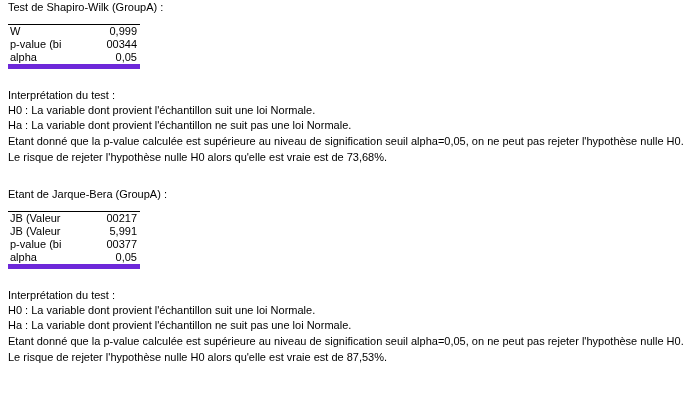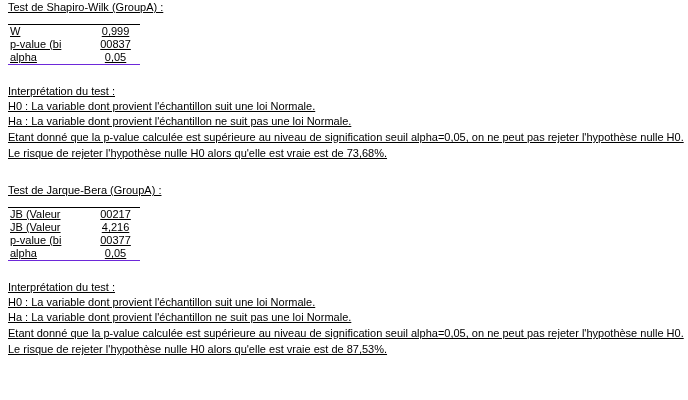--- a/index.html
+++ b/index.html
@@ -14,21 +14,20 @@
     font-size: 11px;
     color: #000000;
     overflow: hidden;
   }
   .page {
     position: relative;
     width: 688px;
     height: 400px;
     padding: 0;
     box-sizing: border-box;
-    text-decoration: underline;
   }
   .section {
     padding-left: 8px;
   }
   .section-title {
     font-size: 11px;
     line-height: 14px;
     margin-bottom: 10px;
   }
   table.stats {
@@ -41,28 +40,28 @@
     padding: 0px 3px 0px 2px;
     line-height: 13px;
     height: 13px;
     vertical-align: middle;
     white-space: nowrap;
   }
   table.stats tr:first-child td {
     border-top: 1px solid #000000;
   }
   table.stats tr:last-child td {
-    border-bottom: 1px solid #6d28d9;
+    border-bottom: 5px solid #6d28d9;
   }
   table.stats td.label {
     text-align: left;
     width: 86px;
   }
   table.stats td.value {
-    text-align: center;
+    text-align: right;
     width: 46px;
   }
   .interp-block {
     margin-top: 18px;
   }
   .interp-title {
     line-height: 16px;
   }
   .interp-line {
     line-height: 15px;
@@ -88,21 +87,21 @@
 
     <div class="shapiro-wrap">
       <table class="stats">
         <tbody>
           <tr>
             <td class="label">W</td>
             <td class="value">0,999</td>
           </tr>
           <tr>
             <td class="label">p-value (bi</td>
-            <td class="value">00837</td>
+            <td class="value">00344</td>
           </tr>
           <tr>
             <td class="label">alpha</td>
             <td class="value">0,05</td>
           </tr>
         </tbody>
       </table>
     </div>
 
     <div class="interp-block">
@@ -112,32 +111,32 @@
       <div class="interp-line interp-gap">Etant donné que la p-value calculée est supérieure au niveau de signification seuil alpha=0,05, on ne peut pas rejeter l'hypothèse nulle H0.</div>
       <div class="interp-line interp-gap">Le risque de rejeter l'hypothèse nulle H0 alors qu'elle est vraie est de 73,68%.</div>
     </div>
 
   </div>
 
   <div class="spacer-lg"></div>
 
   <div class="section">
 
-    <div class="section-title">Test de Jarque-Bera (GroupA) :</div>
+    <div class="section-title">Etant de Jarque-Bera (GroupA) :</div>
 
     <div class="shapiro-wrap">
       <table class="stats">
         <tbody>
           <tr>
             <td class="label">JB (Valeur</td>
             <td class="value">00217</td>
           </tr>
           <tr>
             <td class="label">JB (Valeur</td>
-            <td class="value">4,216</td>
+            <td class="value">5,991</td>
           </tr>
           <tr>
             <td class="label">p-value (bi</td>
             <td class="value">00377</td>
           </tr>
           <tr>
             <td class="label">alpha</td>
             <td class="value">0,05</td>
           </tr>
         </tbody>

